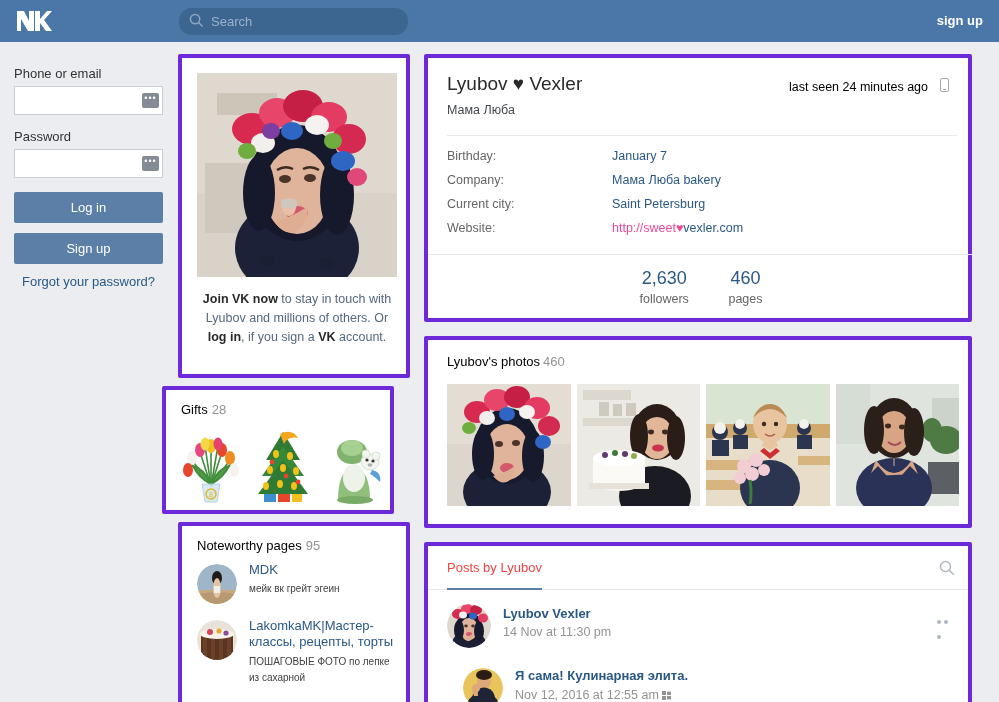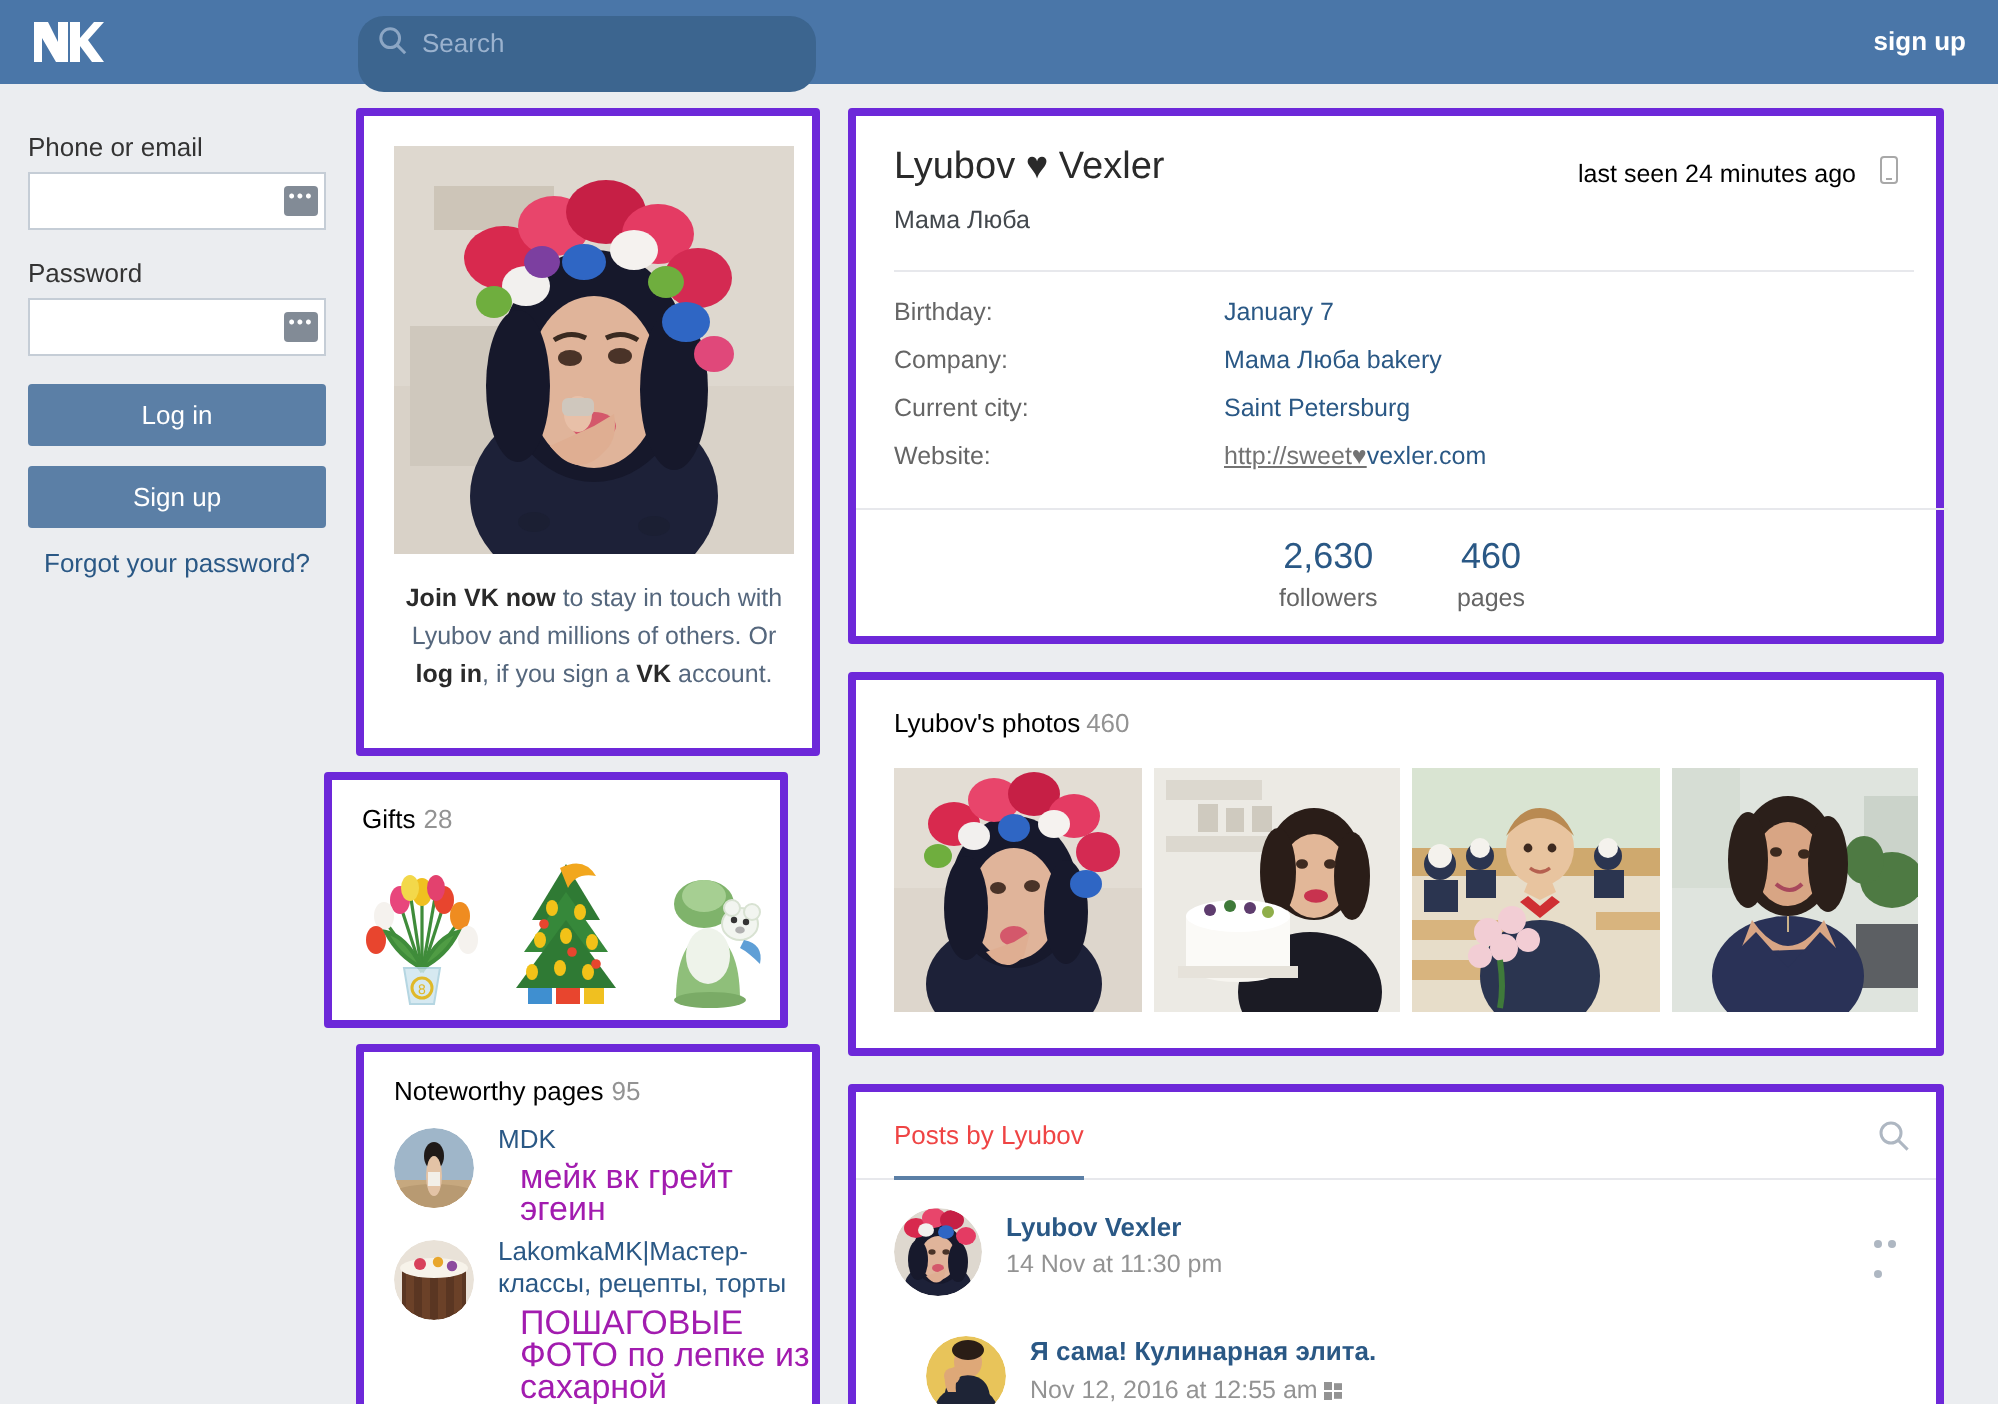--- a/index.html
+++ b/index.html
@@ -17,21 +17,21 @@
     position: absolute; top: 0; left: 0;
     width: 999px; height: 42px;
     background: #4a76a8;
   }
   .vk-logo {
     position: absolute; left: 14px; top: 7px;
     width: 40px; height: 28px;
   }
   .search-box {
     position: absolute; left: 179px; top: 8px;
-    width: 229px; height: 38px;
+    width: 229px; height: 27px;
     background: #3c658f;
     border-radius: 13px;
   }
   .search-icon {
     position: absolute; left: 10px; top: 5px;
     width: 15px; height: 15px;
   }
   .search-input {
     position: absolute; left: 32px; top: 0; width: 190px; height: 26px;
     background: transparent; border: none; outline: none;
@@ -117,21 +117,21 @@
   .page-av {
     position: absolute; left: 0; top: 0;
     width: 40px; height: 40px; border-radius: 50%; overflow: hidden;
   }
   .page-title {
     position: absolute; left: 52px; top: -2px; width: 152px;
     color: #2a5885; font-size: 13px; line-height: 16px; cursor: pointer;
   }
   .page-desc {
     position: absolute; left: 52px; width: 152px;
-    color: #a21caf; font-size: 17px; line-height: 16px; margin-left: 11px;
+    color: #404040; font-size: 10px; line-height: 16px;
   }
 
   
   .card-profile { left: 424px; top: 54px; width: 548px; height: 268px; }
   .prof-name {
     position: absolute; left: 19px; top: 15px;
     font-size: 19px; color: #2a2a2a;
   }
   .prof-sub {
     position: absolute; left: 19px; top: 45px;
@@ -143,21 +143,21 @@
   }
   .mobile-icon { position: absolute; right: 19px; top: 20px; width: 9px; height: 14px; }
   .prof-divider {
     position: absolute; left: 19px; top: 77px; width: 510px; height: 1px;
     background: #e7e8ec;
   }
   .info-table { position: absolute; left: 19px; top: 91px; width: 510px; }
   .info-row { height: 24px; position: relative; font-size: 12.5px; }
   .info-key { position: absolute; left: 0; color: #656565; }
   .info-val { position: absolute; left: 165px; color: #2a5885; cursor: pointer; }
-  .info-val.plainlink .dark { color: #737373; text-decoration: underline; }
+  .info-val.plainlink .dark { color: #ec4899; }
   .stats-divider {
     position: absolute; left: 0; top: 196px; width: 546px; height: 1px; background: #e7e8ec;
   }
   .stats { position: absolute; left: 0; top: 210px; width: 546px; text-align: center; }
   .stat { display: inline-block; margin: 0 18px; vertical-align: top; }
   .stat-num { font-size: 18px; color: #2a5885; cursor: pointer; }
   .stat-lbl { font-size: 12.5px; color: #656565; margin-top: 3px; }
 
   
   .card-photos { left: 424px; top: 336px; width: 548px; height: 192px; }

